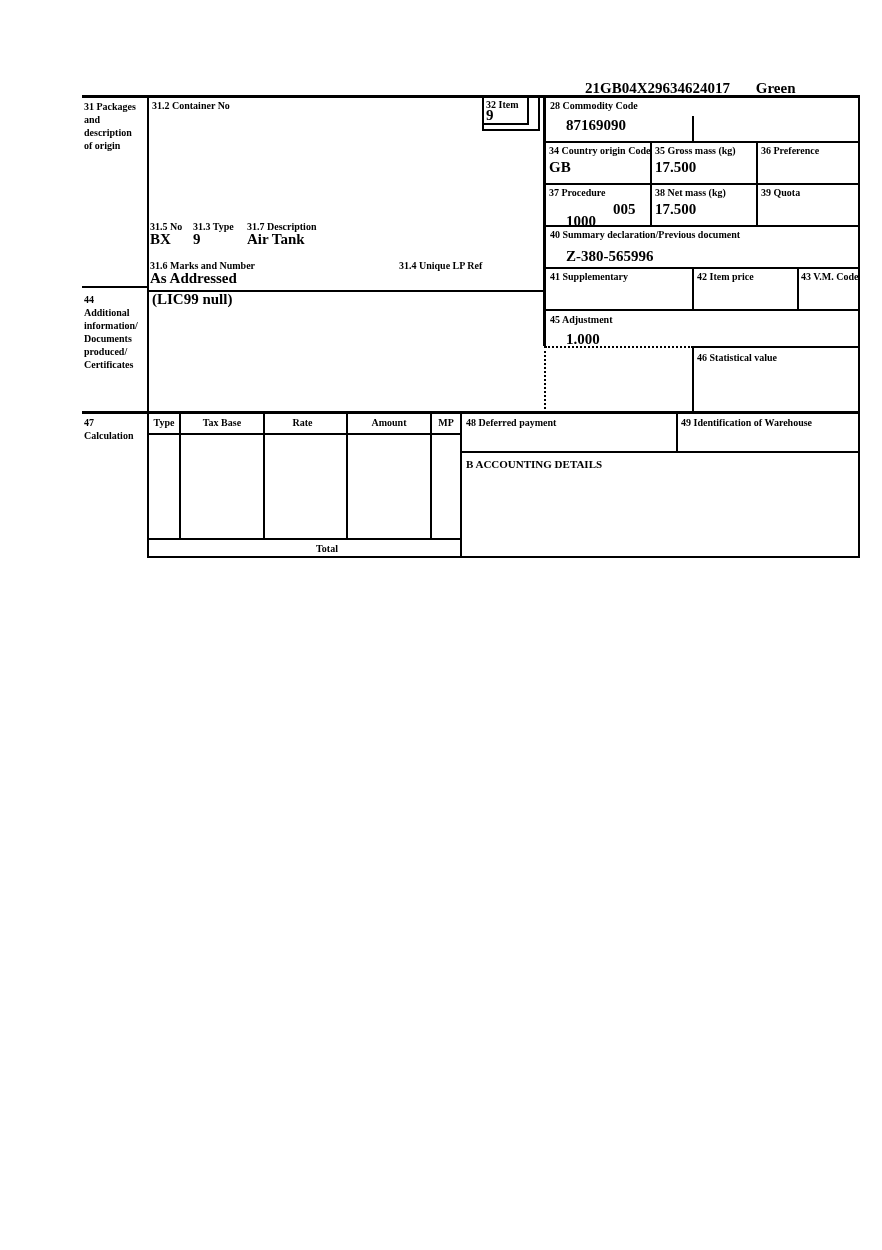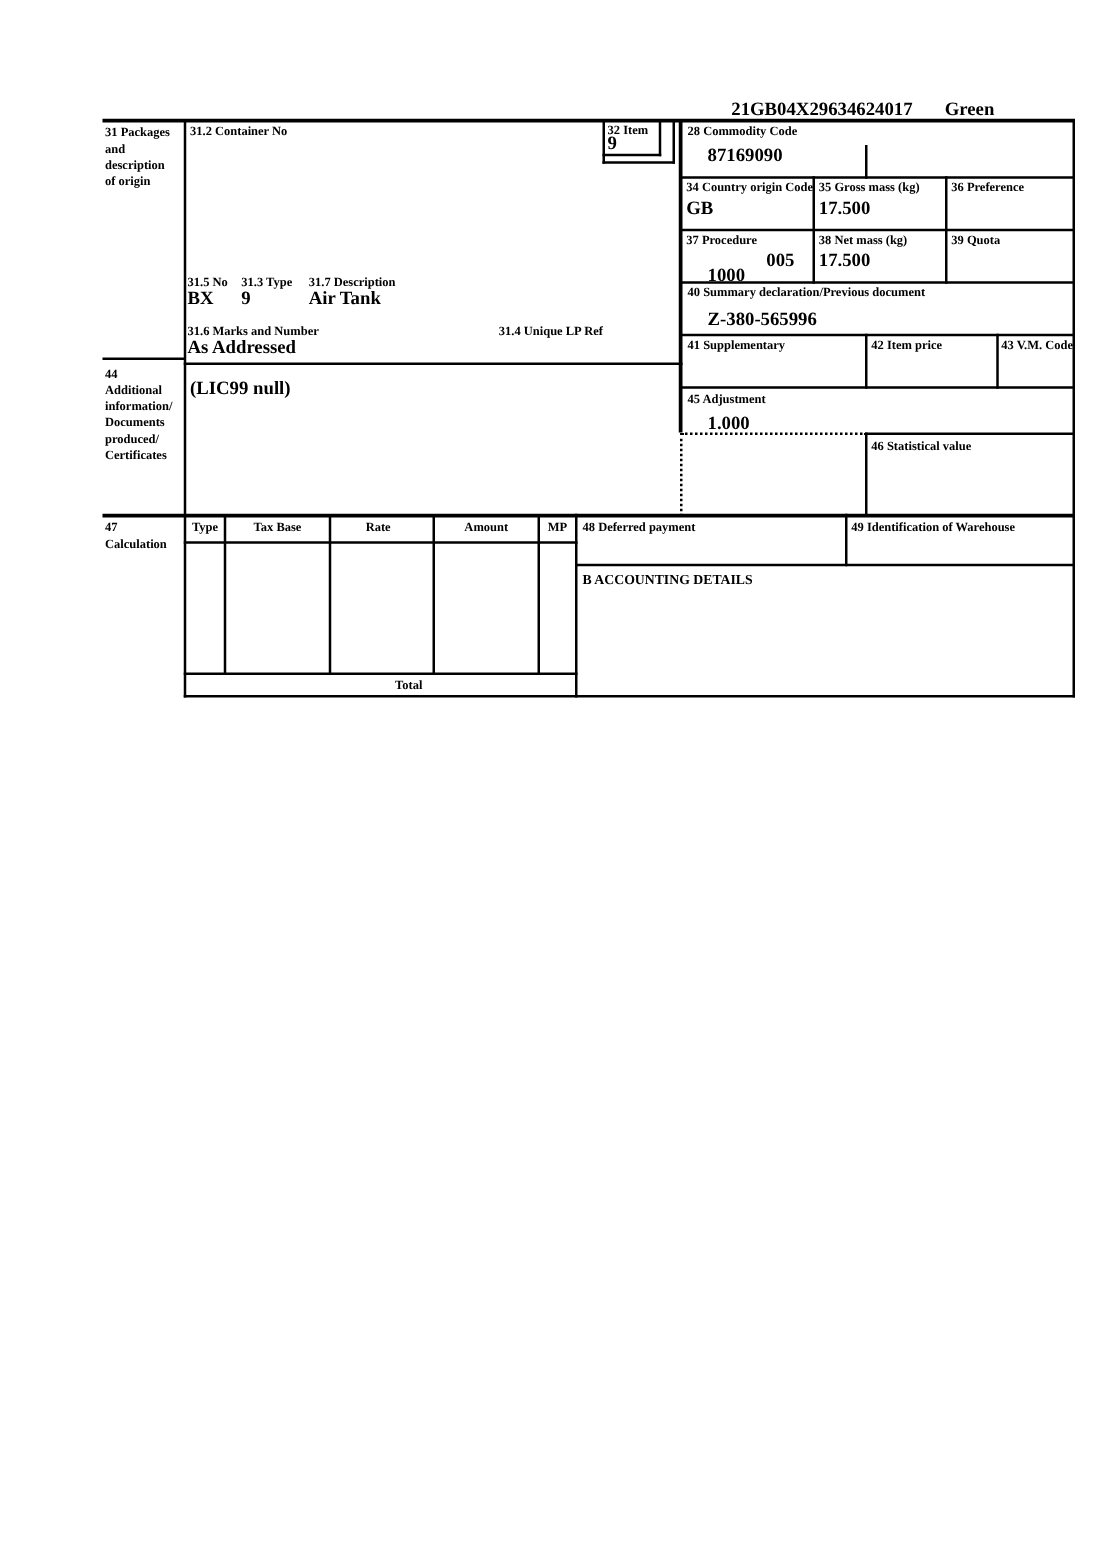--- a/index.html
+++ b/index.html
@@ -113,21 +113,21 @@
   <div class="val" style="left:150px;top:270px;">As Addressed</div>
 
   <div class="gutter" style="left:84px;top:293px;">
     <div>44</div>
     <div>Additional</div>
     <div>information/</div>
     <div>Documents</div>
     <div>produced/</div>
     <div>Certificates</div>
   </div>
-  <div class="val" style="left:152px;top:303px;">(LIC99 null)</div>
+  <div class="val" style="left:152px;top:291px;">(LIC99 null)</div>
 
   <div class="lbl" style="left:550px;top:314px;">45 Adjustment</div>
   <div class="lbl" style="left:697px;top:352px;">46 Statistical value</div>
 
   <div class="gutter" style="left:84px;top:416px;">
     <div>47</div>
     <div>Calculation</div>
   </div>
   <div class="th" style="left:147px;width:34px;">Type</div>
   <div class="th" style="left:179px;width:86px;">Tax Base</div>

